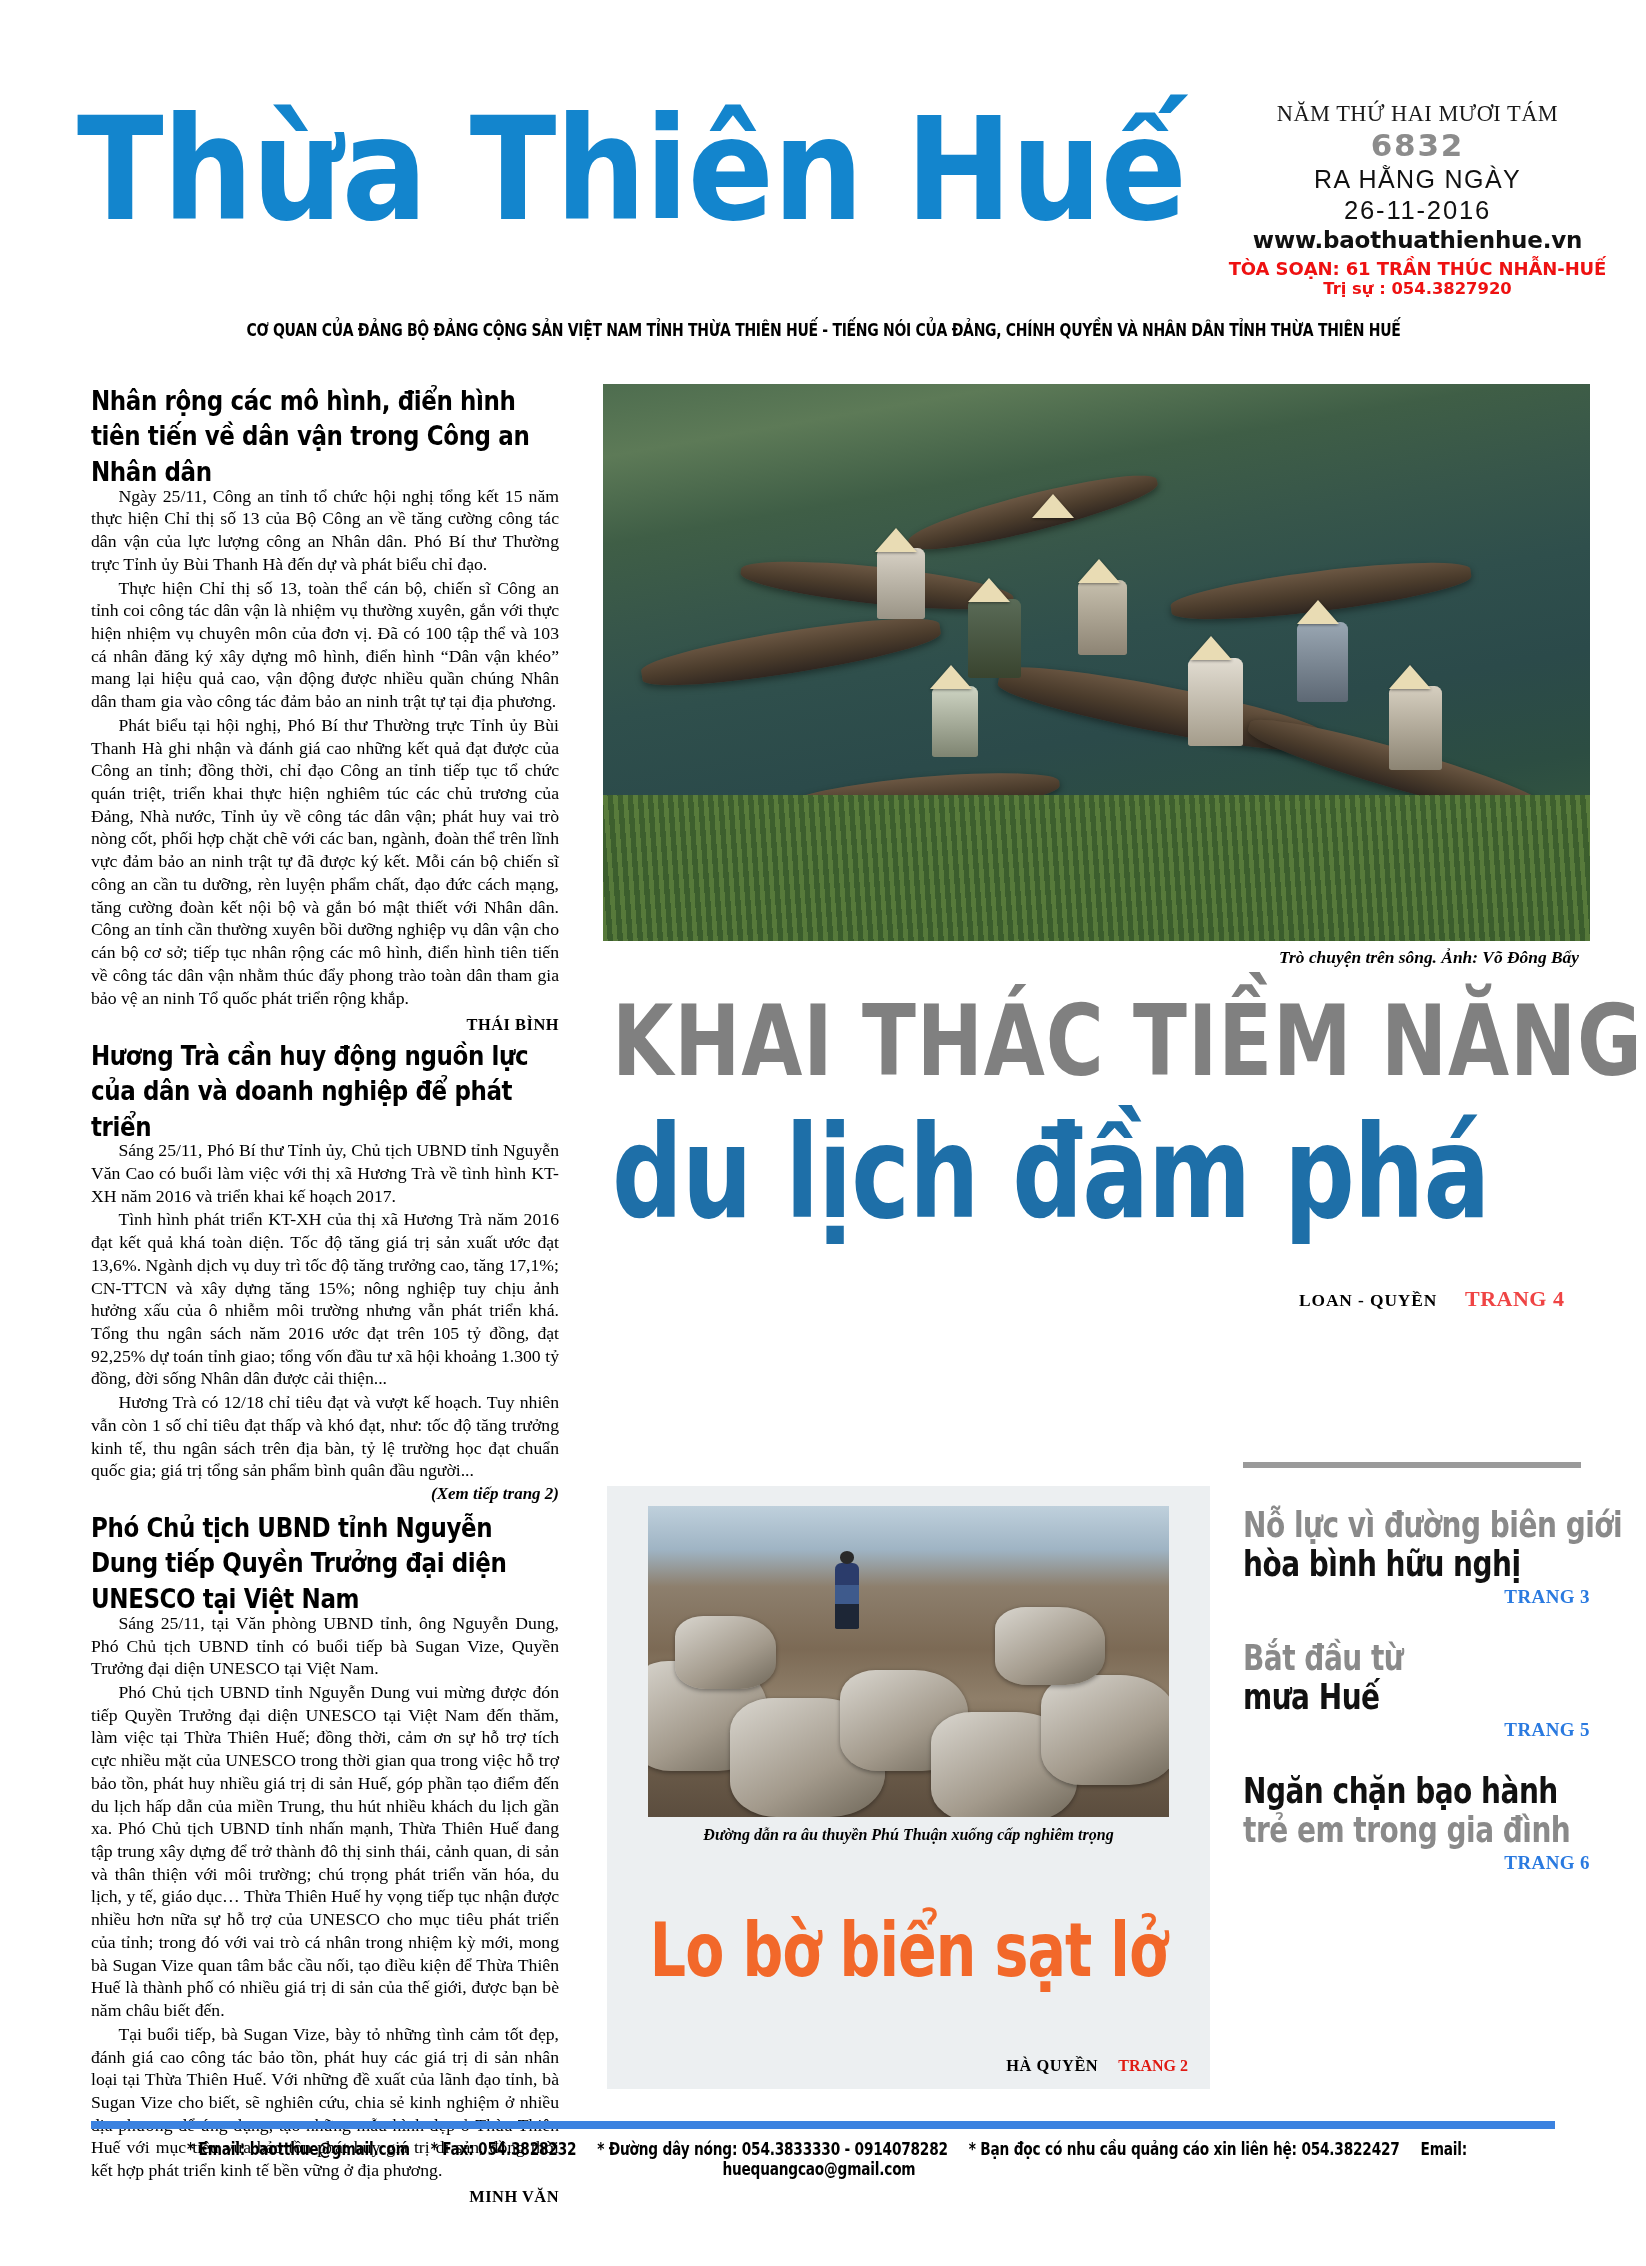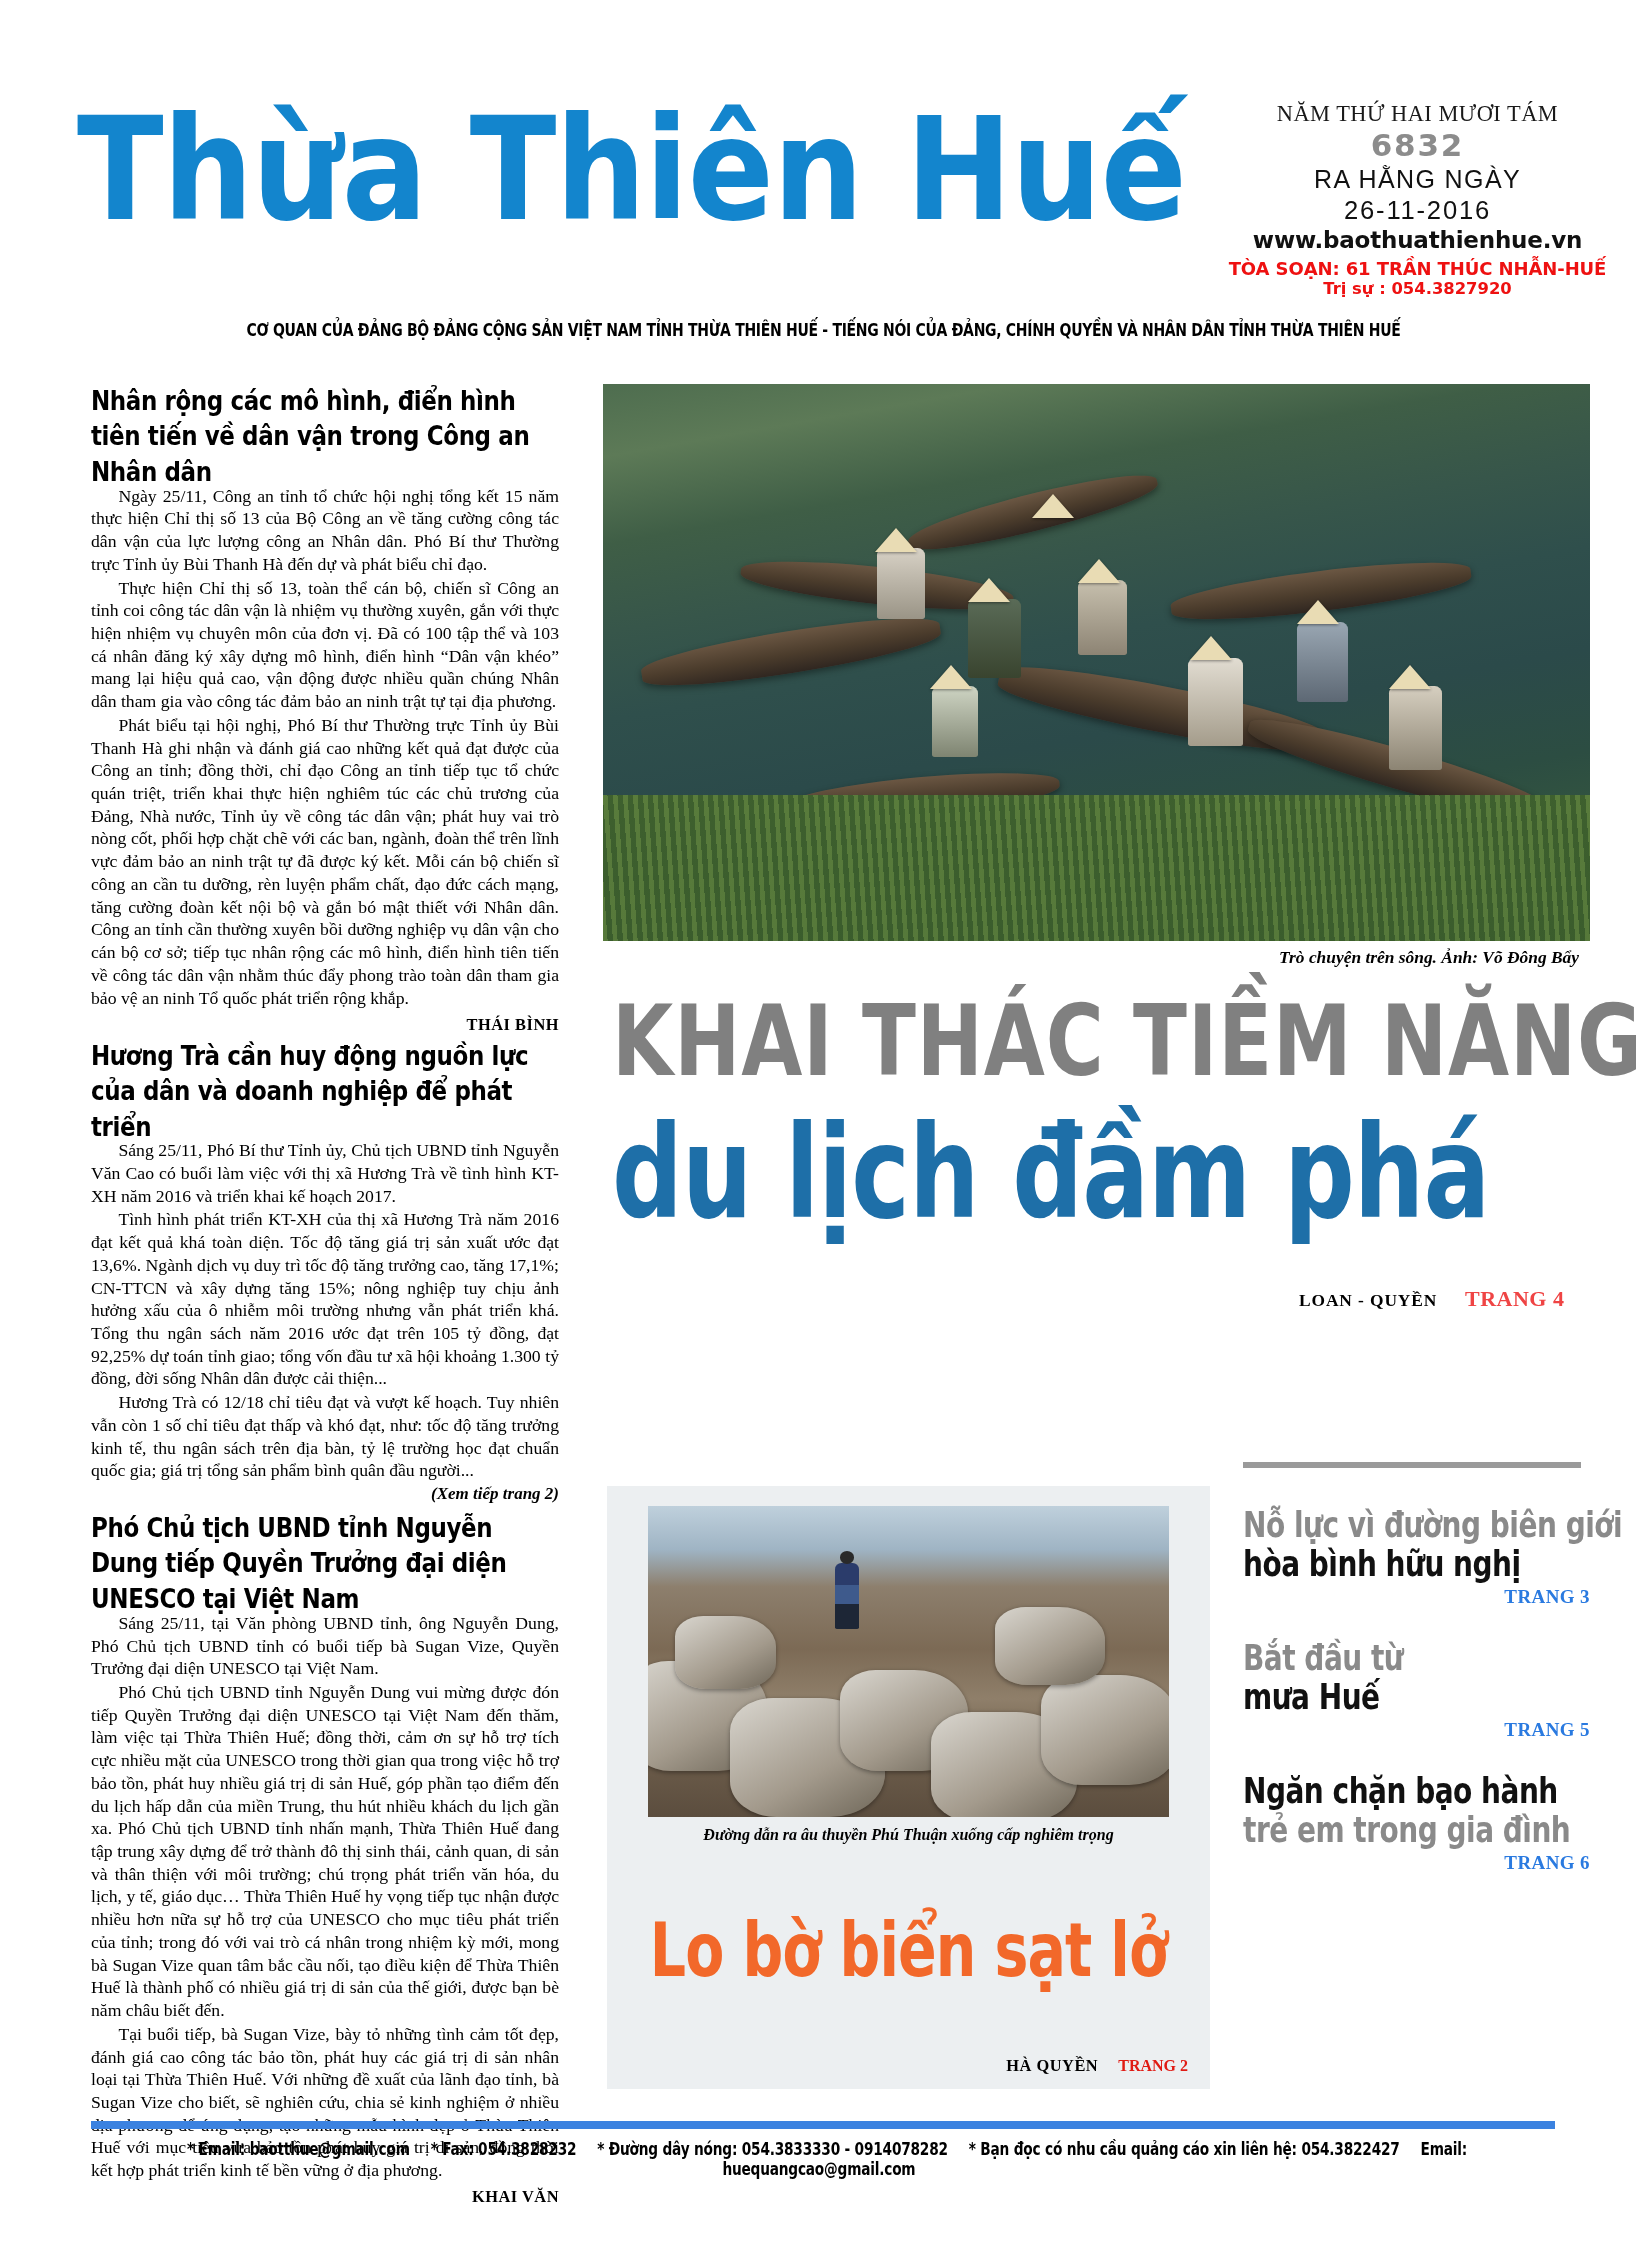--- a/index.html
+++ b/index.html
@@ -480,21 +480,21 @@
         <p class="body-text">Tình hình phát triển KT-XH của thị xã Hương Trà năm 2016 đạt kết quả khá toàn diện. Tốc độ tăng giá trị sản xuất ước đạt 13,6%. Ngành dịch vụ duy trì tốc độ tăng trưởng cao, tăng 17,1%; CN-TTCN và xây dựng tăng 15%; nông nghiệp tuy chịu ảnh hưởng xấu của ô nhiễm môi trường nhưng vẫn phát triển khá. Tổng thu ngân sách năm 2016 ước đạt trên 105 tỷ đồng, đạt 92,25% dự toán tỉnh giao; tổng vốn đầu tư xã hội khoảng 1.300 tỷ đồng, đời sống Nhân dân được cải thiện...</p>
         <p class="body-text"> Hương Trà có 12/18 chỉ tiêu đạt và vượt kế hoạch. Tuy nhiên vẫn còn 1 số chỉ tiêu đạt thấp và khó đạt, như: tốc độ tăng trưởng kinh tế, thu ngân sách trên địa bàn, tỷ lệ trường học đạt chuẩn quốc gia; giá trị tổng sản phẩm bình quân đầu người...</p>
         <div class="seealso">(Xem tiếp trang 2)</div>
       </div>
 
       <div>
         <div class="hl">Phó Chủ tịch UBND tỉnh Nguyễn Dung tiếp Quyền Trưởng đại diện UNESCO tại Việt Nam</div>
         <p class="body-text">Sáng 25/11, tại Văn phòng UBND tỉnh, ông Nguyễn Dung, Phó Chủ tịch UBND tỉnh có buổi tiếp bà Sugan Vize, Quyền Trưởng đại diện UNESCO tại Việt Nam.</p>
         <p class="body-text">Phó Chủ tịch UBND tỉnh Nguyễn Dung vui mừng được đón tiếp Quyền Trưởng đại diện UNESCO tại Việt Nam đến thăm, làm việc tại Thừa Thiên Huế; đồng thời, cảm ơn sự hỗ trợ tích cực nhiều mặt của UNESCO trong thời gian qua trong việc hỗ trợ bảo tồn, phát huy nhiều giá trị di sản Huế, góp phần tạo điểm đến du lịch hấp dẫn của miền Trung, thu hút nhiều khách du lịch gần xa. Phó Chủ tịch UBND tỉnh nhấn mạnh, Thừa Thiên Huế đang tập trung xây dựng để trở thành đô thị sinh thái, cảnh quan, di sản và thân thiện với môi trường; chú trọng phát triển văn hóa, du lịch, y tế, giáo dục… Thừa Thiên Huế hy vọng tiếp tục nhận được nhiều hơn nữa sự hỗ trợ của UNESCO cho mục tiêu phát triển của tỉnh; trong đó với vai trò cá nhân trong nhiệm kỳ mới, mong bà Sugan Vize quan tâm bắc cầu nối, tạo điều kiện để Thừa Thiên Huế là thành phố có nhiều giá trị di sản của thế giới, được bạn bè năm châu biết đến.</p>
         <p class="body-text">Tại buổi tiếp, bà Sugan Vize, bày tỏ những tình cảm tốt đẹp, đánh giá cao công tác bảo tồn, phát huy các giá trị di sản nhân loại tại Thừa Thiên Huế. Với những đề xuất của lãnh đạo tỉnh, bà Sugan Vize cho biết, sẽ nghiên cứu, chia sẻ kinh nghiệm ở nhiều địa phương để ứng dụng, tạo những mẫu hình đẹp ở Thừa Thiên Huế với mục tiêu vừa bảo tồn phát huy giá trị di sản, đồng thời kết hợp phát triển kinh tế bền vững ở địa phương.</p>
-        <div class="byline">KHAI VĂN</div>
+        <div class="byline">MINH VĂN</div>
       </div>
 
     </div>
 
     <div class="col-right">
 
       <div class="photo-main">
         <div class="river-bg"></div>
 
         <div class="boat" style="left:37px;  top:247px; width:302px; height:42px; transform:rotate(-9deg);"></div>

